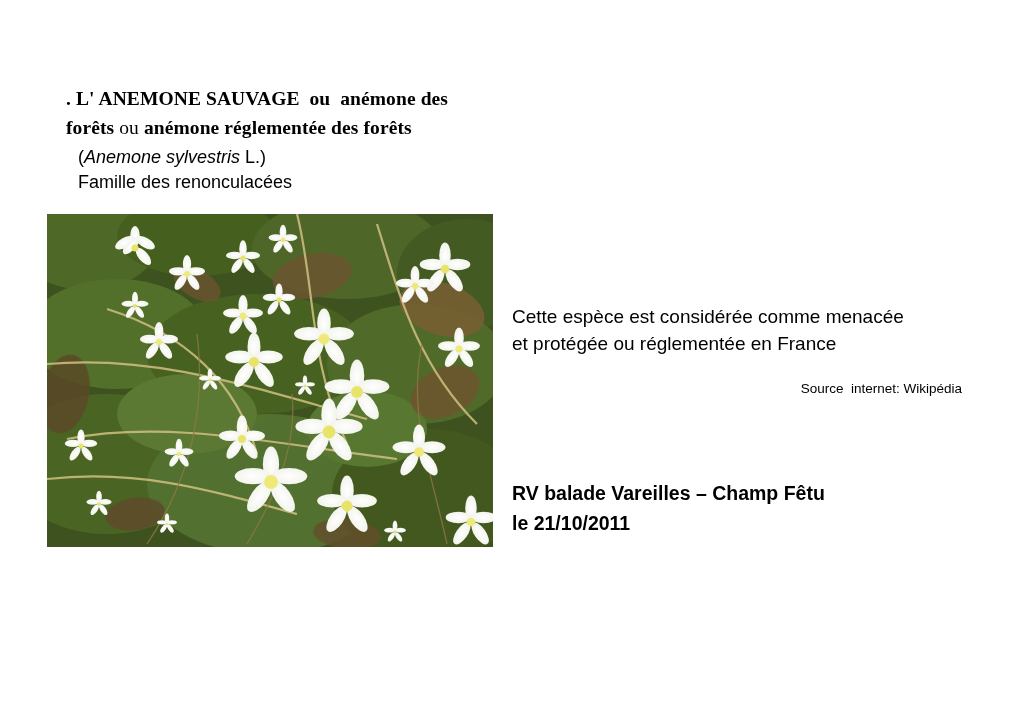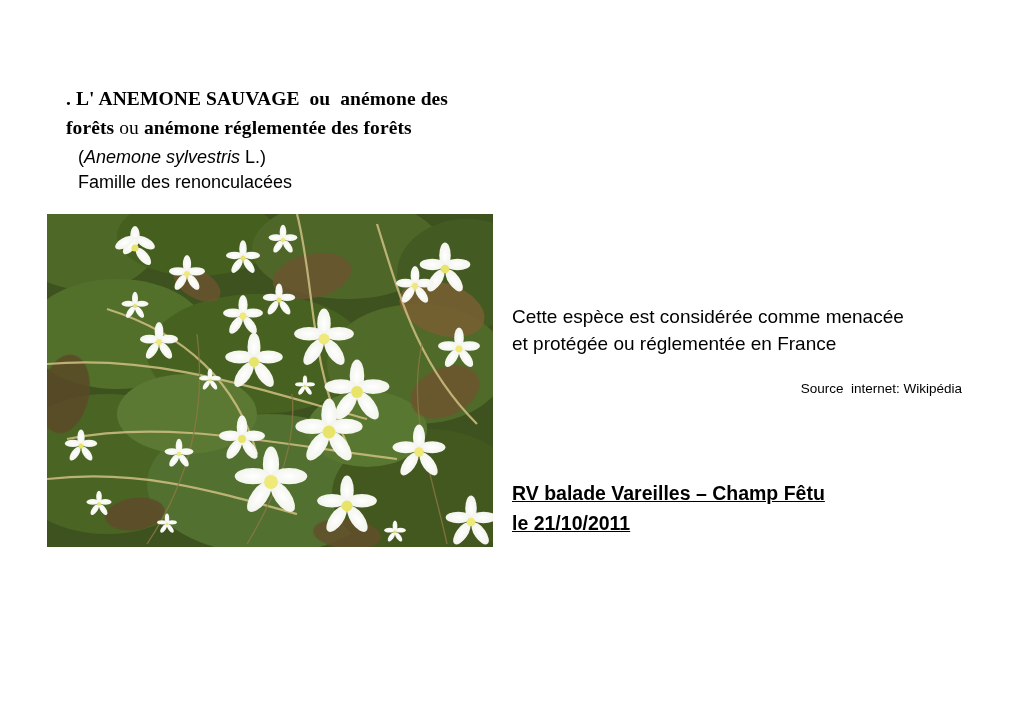--- a/index.html
+++ b/index.html
@@ -85,21 +85,20 @@
   }
   .source-line {
     font-size: 13.5px;
     white-space: pre;
   }
   #rv-block {
     position: absolute;
     left: 512px;
     top: 478px;
     width: 470px;
-    text-decoration: underline;
   }
   .rv-line {
     font-size: 19.5px;
     font-weight: bold;
     line-height: 30px;
     white-space: pre;
   }
 </style>
 </head>
 <body>

